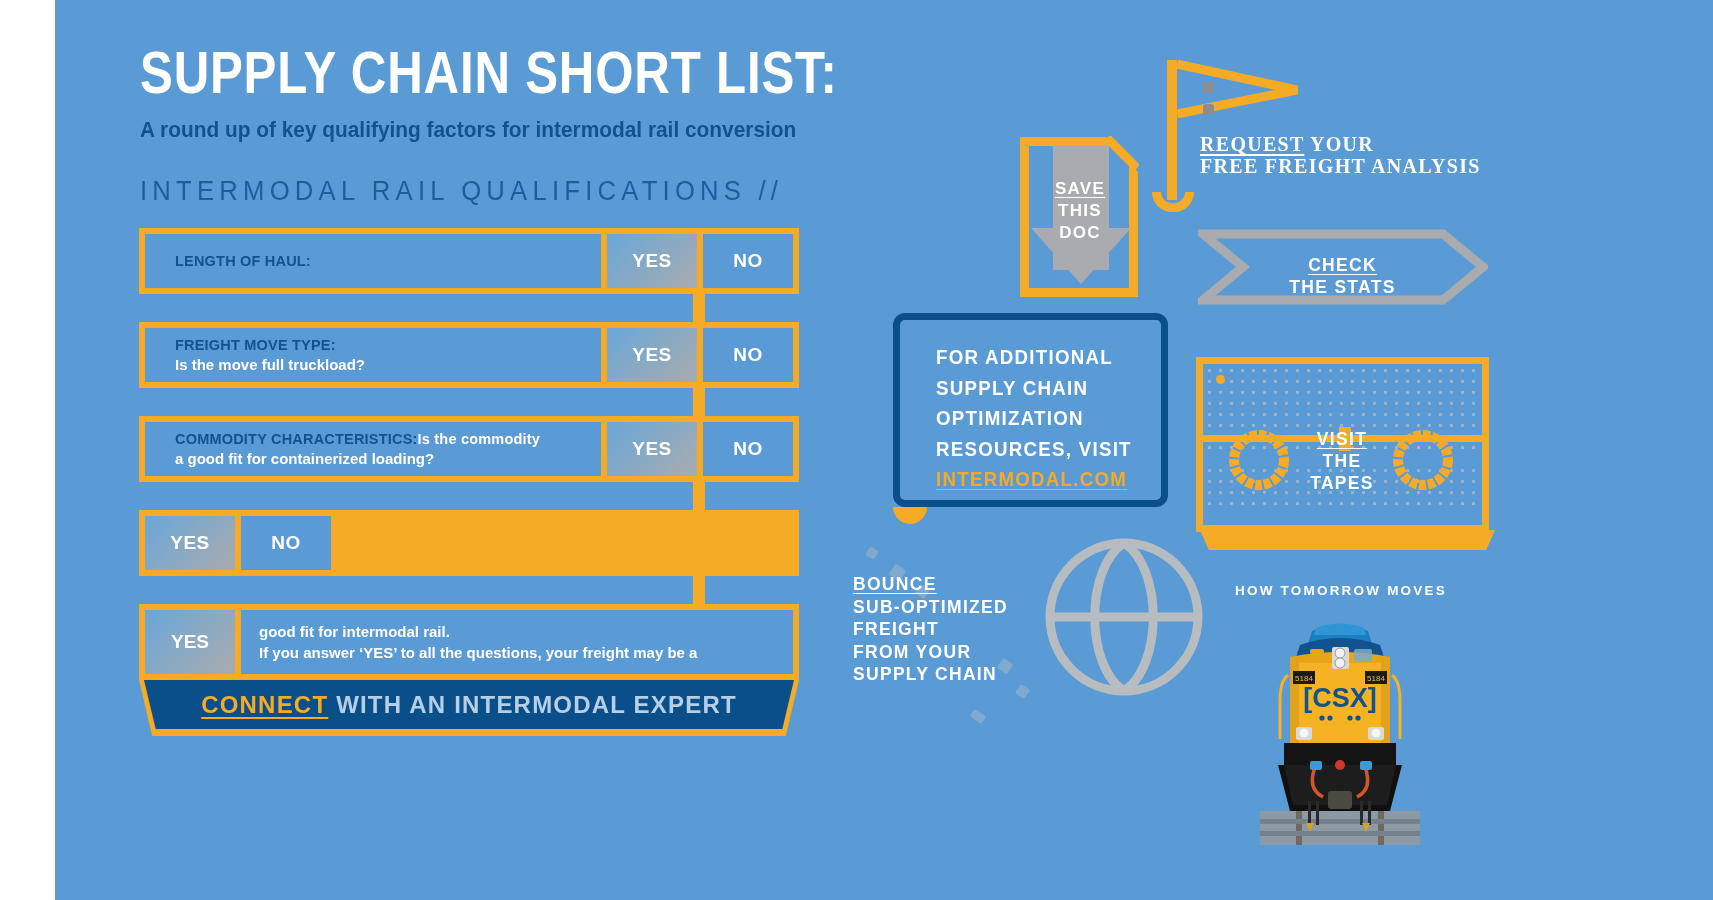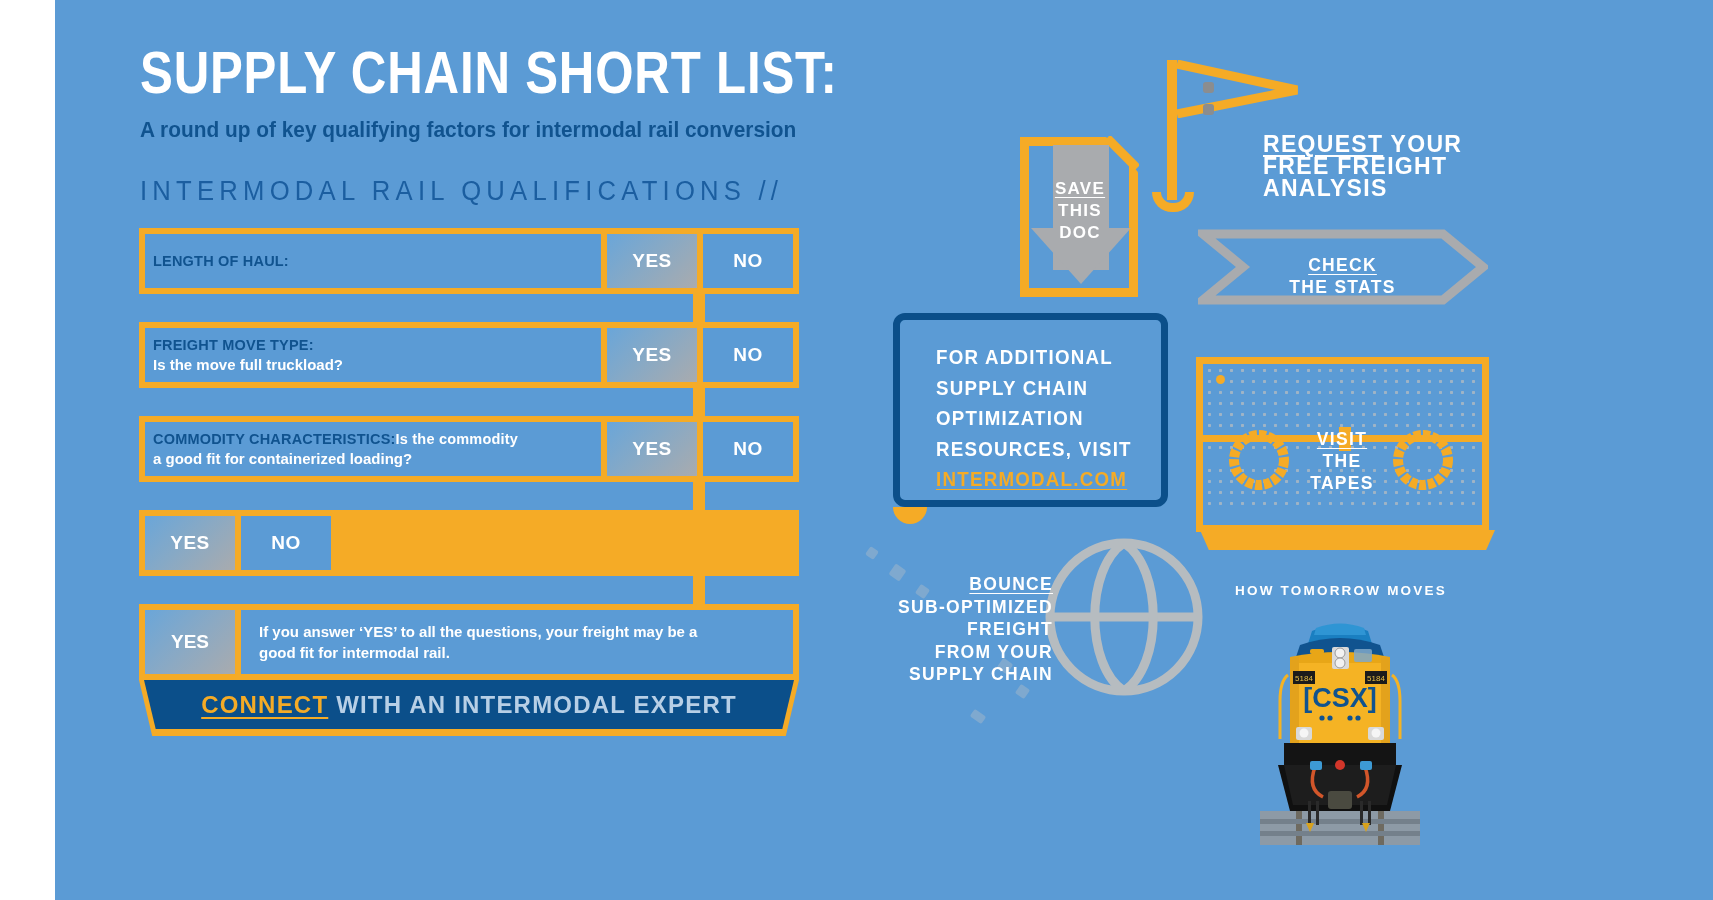--- a/index.html
+++ b/index.html
@@ -22,21 +22,21 @@
   }
   .sectionhead{
     position:absolute;left:85px;top:176px;
     font-size:27px;font-weight:normal;color:#1b5ea0;
     letter-spacing:5.5px;white-space:nowrap;
     transform:scaleX(0.95);transform-origin:left top;
   }
 
   
   .qrow{position:absolute;left:84px;height:66px;background:#f5ab26;padding:6px;box-sizing:border-box;display:flex;gap:6px;}
-  .qrow .qtext{flex:1;background:#5b9bd5;display:flex;flex-direction:column;justify-content:center;padding-left:8px;box-sizing:border-box;}
+  .qrow .qtext{flex:1;background:#5b9bd5;display:flex;flex-direction:column;justify-content:center;padding-left:30px;box-sizing:border-box;}
   .qrow .ql1{font-size:14.5px;font-weight:bold;color:#10538f;letter-spacing:.2px;line-height:19px;}
   .qrow .ql1 .cont{color:#ffffff;}
   .qrow .ql2{font-size:15px;font-weight:bold;color:#ffffff;line-height:20px;}
   .cell{width:90px;display:flex;align-items:center;justify-content:center;
         font-size:19px;font-weight:bold;color:#ffffff;letter-spacing:.5px;}
   .cell-yes{background:linear-gradient(135deg,#6aa6d9 0%,#86a9c6 45%,#a9abae 100%);}
   .cell-no{background:#5b9bd5;}
 
   .connector{position:absolute;width:12px;background:#f5ab26;left:0;}
 
@@ -72,21 +72,21 @@
       clip-path:polygon(0 0,100% 0,50% 100%);}
   .savetext{position:absolute;left:975px;top:178px;width:100px;font-size:17px;}
 
   
   .flagpole{position:absolute;left:1112px;top:60px;width:10px;height:140px;background:#f5ab26;}
   .flagbase{position:absolute;left:1097px;top:192px;width:42px;height:20px;
       border-bottom:9px solid #f5ab26;border-left:9px solid #f5ab26;border-right:9px solid #f5ab26;
       border-radius:0 0 22px 22px;box-sizing:border-box;}
   .flagpennant{position:absolute;left:1118px;top:60px;width:128px;height:58px;}
   .flagdot{position:absolute;width:11px;height:11px;background:#8b8d8f;border-radius:3px;}
-  .requesttext{position:absolute;left:1208px;top:133px;width:300px;text-align:left;font-size:23px;}
+  .requesttext{position:absolute;left:1145px;top:133px;width:300px;text-align:left;font-size:20px;font-family:Liberation Serif, serif;}
 
   
   .chev{position:absolute;left:1143px;top:229px;width:290px;height:76px;}
   .statstext{position:absolute;left:1180px;top:254px;width:215px;font-size:17.5px;}
 
   
   .bluebox{position:absolute;left:838px;top:313px;width:275px;height:194px;
       border:7px solid #0b4f8a;border-radius:12px;box-sizing:border-box;
       padding:22px 0 0 36px;}
   .bluebox .line{font-size:19.5px;font-weight:bold;color:#ffffff;letter-spacing:1.3px;line-height:30.5px;
@@ -104,21 +104,21 @@
   .cassette .hbar{position:absolute;left:0;right:0;top:78px;height:7px;background:#f5ab26;}
   .cassette .nub{position:absolute;left:143px;top:70px;width:12px;height:24px;background:#f5ab26;}
   .cassette .dot{position:absolute;left:20px;top:18px;width:9px;height:9px;border-radius:50%;background:#f5ab26;}
   .cassette .base{position:absolute;left:4px;right:-6px;bottom:-18px;height:20px;background:#f5ab26;
       clip-path:polygon(0 0,100% 0,97% 100%,3% 100%);}
   .reel{position:absolute;width:62px;height:62px;border:10px solid #f5ab26;border-radius:50%;box-sizing:border-box;}
   .tapetext{position:absolute;left:1228px;top:428px;width:118px;font-size:17.5px;}
 
   
   .ball{position:absolute;left:990px;top:538px;width:158px;height:158px;}
-  .bouncetext{position:absolute;left:798px;top:573px;width:200px;text-align:right;font-size:17.5px;line-height:22.5px;}
+  .bouncetext{position:absolute;left:798px;top:573px;width:200px;text-align:left;font-size:17.5px;line-height:22.5px;}
   .spk{position:absolute;background:#7fa9cf;transform:rotate(35deg);border-radius:2px;}
 
   .tagline{position:absolute;left:1178px;top:583px;width:216px;text-align:center;
       font-size:13.5px;font-weight:bold;color:#ffffff;letter-spacing:2.2px;}
 
   
   .loco{position:absolute;left:1205px;top:615px;width:160px;height:230px;}
 </style>
 </head>
 <body>
@@ -163,22 +163,22 @@
 
     <div class="qrow" style="top:510px;width:660px;">
       <div class="cell cell-yes">YES</div>
       <div class="cell cell-no">NO</div>
     </div>
     <div class="connector" style="left:638px;top:576px;height:28px;"></div>
 
     <div class="srow">
       <div class="yesbox">YES</div>
       <div class="stext">
+        <div>good fit for intermodal rail.</div>
         <div>If you answer ‘YES’ to all the questions, your freight may be a</div>
-        <div>good fit for intermodal rail.</div>
       </div>
     </div>
 
     <div class="connectwrap">
       <div class="shape"></div>
       <div class="inner">
         <div class="ctext"><span class="clink">CONNECT</span><span> WITH AN INTERMODAL EXPERT</span></div>
       </div>
     </div>
 

